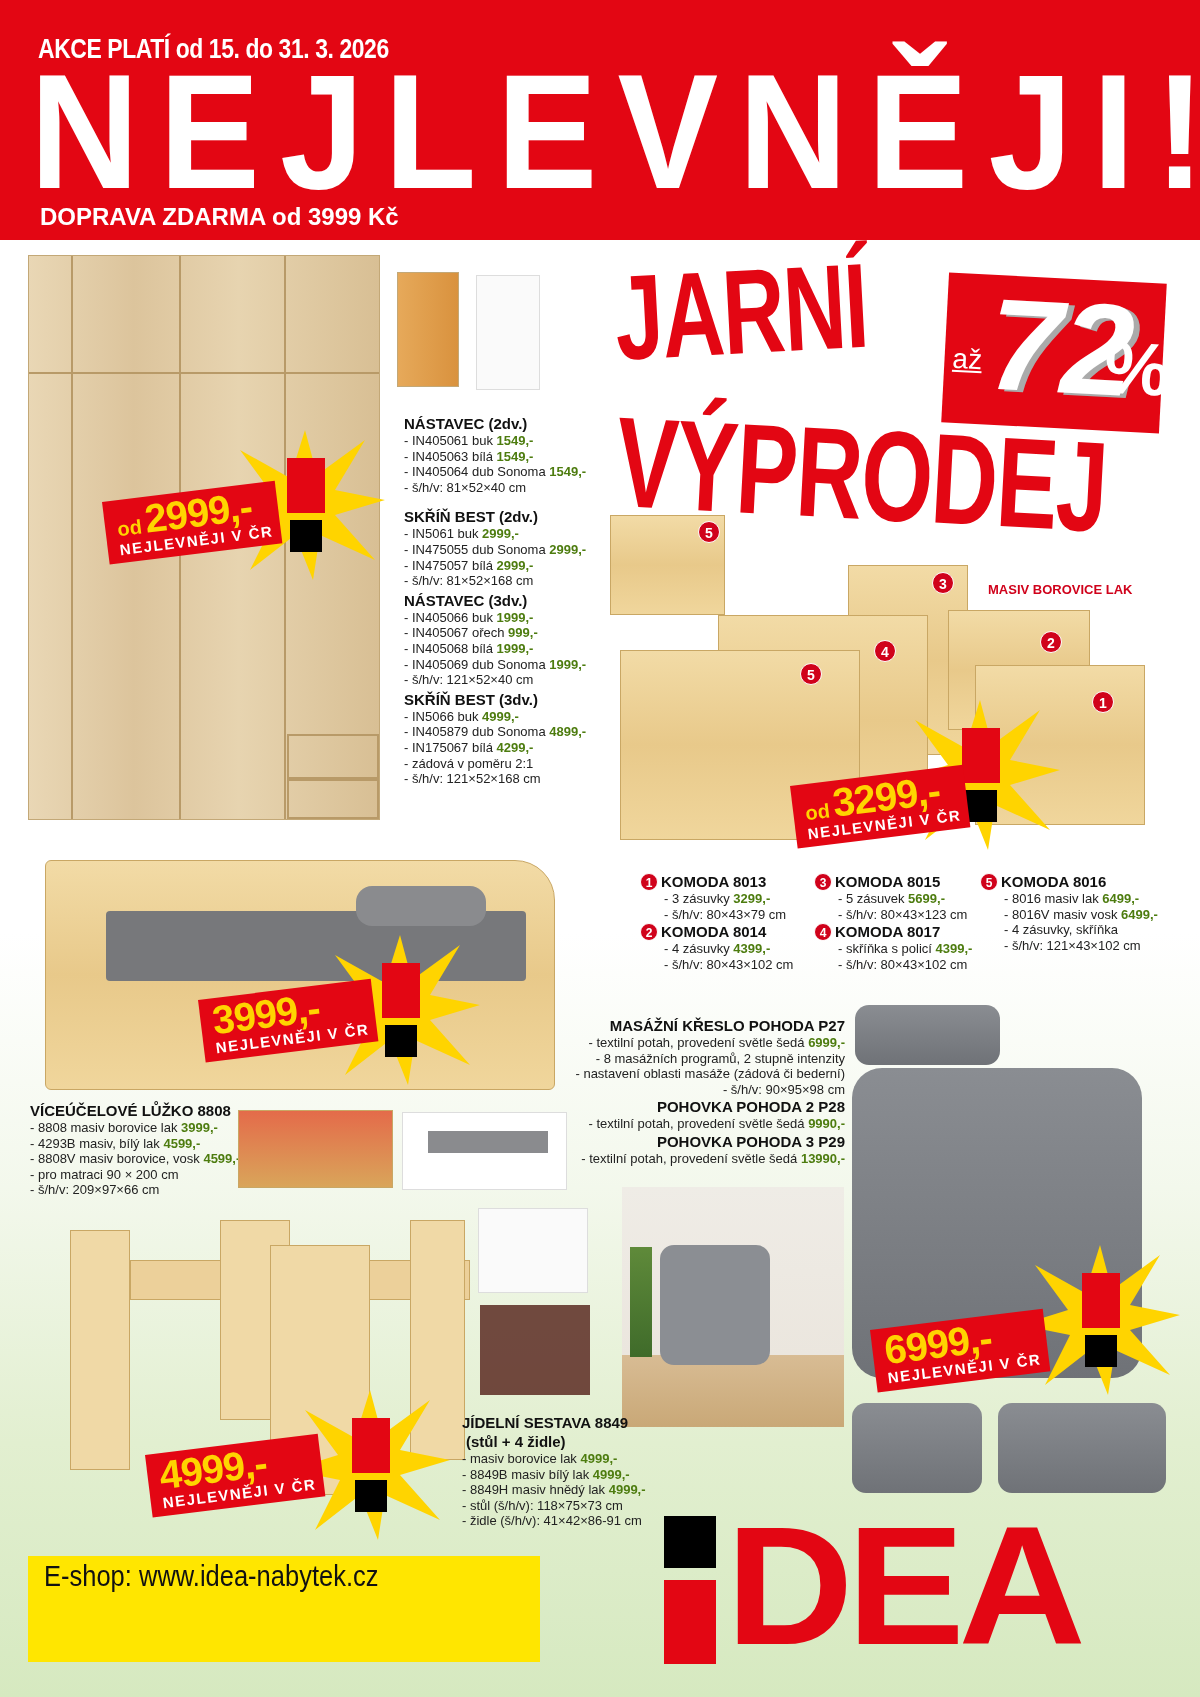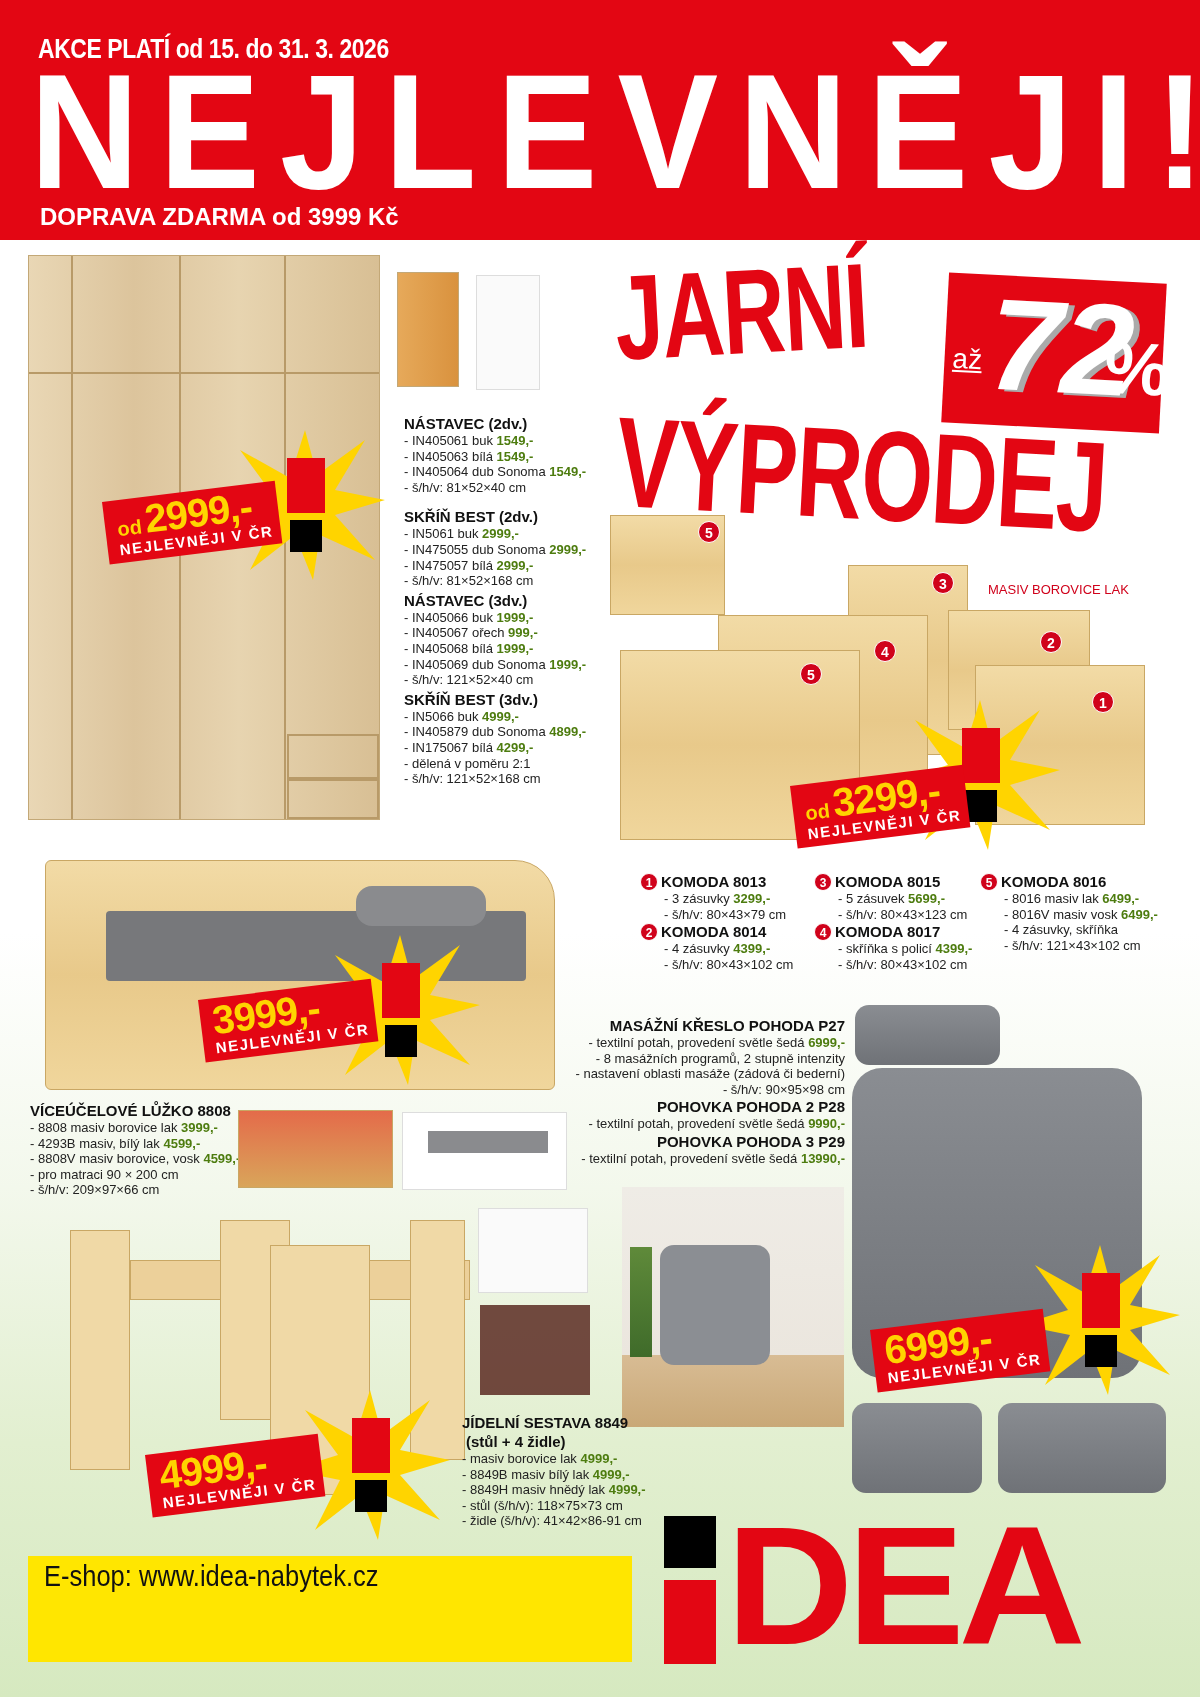--- a/index.html
+++ b/index.html
@@ -22,21 +22,21 @@
 .right{text-align:right}
 .wood{background:linear-gradient(90deg,#e9d7b5,#dcc49c 30%,#e7d4b0 60%,#d8bf94);border:1px solid #c3a877}
 .pine{background:linear-gradient(180deg,#f2dba6,#e8c98a 50%,#f0d69c);border:1px solid #c9a764}
 .burst{width:160px;height:150px}
 .tag{background:#e30613;color:#ffd400;font-weight:bold;padding:2px 8px 4px 12px;transform:rotate(-7deg);transform-origin:left top}
 .tag .od{font-size:20px;color:#ffd400;margin-right:4px}
 .tag .price{font-size:40px;letter-spacing:-1px;line-height:1}
 .tag .nej{display:block;color:#fff;font-size:15px;letter-spacing:1.5px;line-height:1.1}
 .badge{width:22px;height:22px;border-radius:50%;background:#d0021b;color:#fff;font-weight:bold;font-size:14px;line-height:22px;text-align:center;border:1px solid #fff}
 .gray{background:linear-gradient(180deg,#8a8d92,#6f7277);border-radius:14px}
-.eshop{left:28px;top:1556px;width:604px;height:106px;background:#ffe600;padding:4px 16px}
+.eshop{left:28px;top:1556px;width:512px;height:106px;background:#ffe600;padding:4px 16px}
 .eshop .url{font-family:"Liberation Sans Narrow","Liberation Sans",sans-serif;font-size:30px;color:#111;line-height:32px;transform:scaleX(.85);transform-origin:left}
 .eshop .big{font-weight:bold;font-size:34px;color:#111;letter-spacing:3px;line-height:34px}
 .logo{left:664px;top:1516px;height:150px;}
 .logo .i-dot{position:absolute;left:0;top:0;width:52px;height:52px;background:#000}
 .logo .i-stem{position:absolute;left:0;top:64px;width:52px;height:84px;background:#e30613}
 .logo .dea{position:absolute;left:62px;top:-14px;font-weight:bold;font-size:168px;color:#e30613;line-height:1;letter-spacing:-6px;transform:scaleX(1.05);transform-origin:left}
 </style>
 </head>
 <body>
 
@@ -95,30 +95,30 @@
     <div class="ln"><span>- IN405067 ořech </span><span class="p">999,-</span></div>
     <div class="ln"><span>- IN405068 bílá </span><span class="p">1999,-</span></div>
     <div class="ln"><span>- IN405069 dub Sonoma </span><span class="p">1999,-</span></div>
     <div class="ln"><span>- š/h/v: 121×52×40 cm</span></div>
   </div>
   <div style="margin-top:2px">
     <div class="h">SKŘÍŇ BEST (3dv.)</div>
     <div class="ln"><span>- IN5066 buk </span><span class="p">4999,-</span></div>
     <div class="ln"><span>- IN405879 dub Sonoma </span><span class="p">4899,-</span></div>
     <div class="ln"><span>- IN175067 bílá </span><span class="p">4299,-</span></div>
-    <div class="ln"><span>- dělená v poměru 2:1</span></div>
+    <div class="ln"><span>- zádová v poměru 2:1</span></div>
     <div class="ln"><span>- š/h/v: 121×52×168 cm</span></div>
   </div>
 </div>
 
 <div class="abs pine" style="left:610px;top:515px;width:115px;height:100px"></div>
 <div class="abs badge" style="left:698px;top:521px">5</div>
 <div class="abs pine" style="left:848px;top:565px;width:120px;height:190px"></div>
 <div class="abs badge" style="left:932px;top:572px">3</div>
-<div class="abs" style="left:988px;top:582px;color:#d0021b;font-weight:normal;font-size:13px;font-family:'Liberation Sans Narrow','Liberation Sans',sans-serif">MASIV BOROVICE LAK</div>
+<div class="abs" style="left:988px;top:582px;color:#d0021b;font-weight:bold;font-size:13px;font-family:'Liberation Sans Narrow','Liberation Sans',sans-serif">MASIV BOROVICE LAK</div>
 <div class="abs pine" style="left:718px;top:615px;width:210px;height:210px"></div>
 <div class="abs badge" style="left:874px;top:640px">4</div>
 <div class="abs pine" style="left:948px;top:610px;width:142px;height:120px"></div>
 <div class="abs badge" style="left:1040px;top:631px">2</div>
 <div class="abs pine" style="left:620px;top:650px;width:240px;height:190px"></div>
 <div class="abs badge" style="left:800px;top:663px">5</div>
 <div class="abs pine" style="left:975px;top:665px;width:170px;height:160px"></div>
 <div class="abs badge" style="left:1092px;top:691px">1</div>
 
 <svg class="abs burst" style="left:900px;top:700px" viewBox="0 0 160 150">

